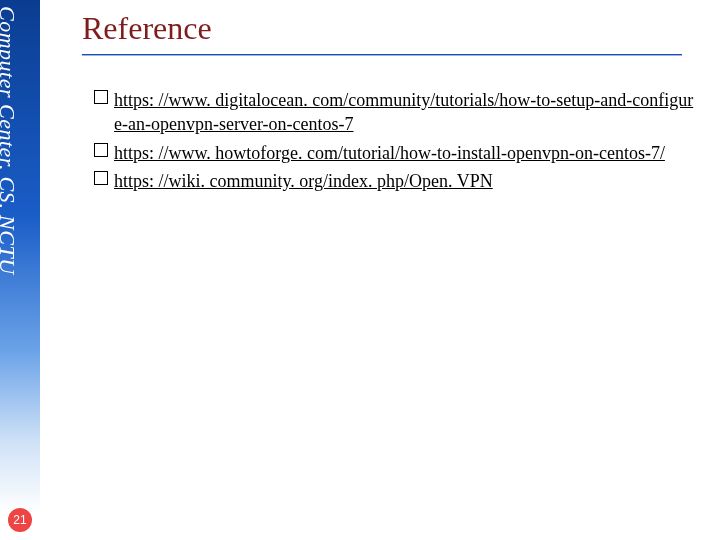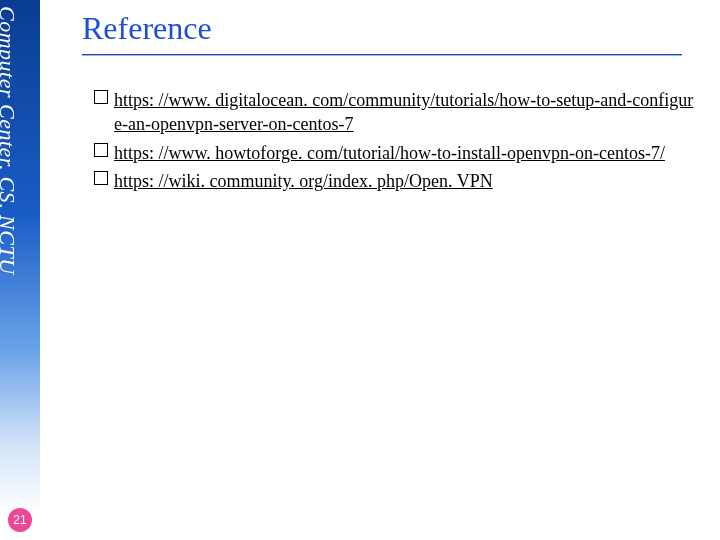--- a/index.html
+++ b/index.html
@@ -1,20 +1,20 @@
 <!DOCTYPE html>
 <html><head>
 <meta charset="utf-8">
 <style>
 html,body{margin:0;padding:0;width:720px;height:540px;overflow:hidden;font-family:"Times New Roman",serif;background:#fff}
 .slide{position:relative;width:720px;height:540px;background:#fff}
 .left-stripe{position:absolute;left:0;top:0;width:40px;height:540px;background:linear-gradient(to bottom,#0a3d91 0%,#1a5dc7 40%,#6ba3e8 65%,#d0e2f7 82%,#ffffff 95%)}
 .left-label{position:absolute;left:20px;top:6px;transform-origin:left top;transform:rotate(90deg);font-style:italic;font-family:"Times New Roman",serif;font-size:22px;color:#fff;white-space:nowrap;letter-spacing:0.5px}
-.page-badge{position:absolute;left:8px;bottom:8px;width:24px;height:24px;border-radius:50%;background:#ec4899;color:#fff;font-family:Arial,sans-serif;font-size:12px;display:flex;align-items:center;justify-content:center}
-.title{position:absolute;left:82px;top:10px;font-family:"Times New Roman",serif;font-size:32px;color:#1d4ed8}
+.page-badge{position:absolute;left:8px;bottom:8px;width:24px;height:24px;border-radius:50%;background:#ef4444;color:#fff;font-family:Arial,sans-serif;font-size:12px;display:flex;align-items:center;justify-content:center}
+.title{position:absolute;left:82px;top:10px;font-family:"Times New Roman",serif;font-size:32px;color:#7f1d1d}
 .underline{position:absolute;left:82px;top:54px;width:600px;height:0;border-top:1px solid #1a4db3;box-shadow:0 1px 0 #9ab8e6}
 .content{position:absolute;left:94px;top:88px;width:600px;font-size:18px;color:#000;line-height:1.35}
 .item{display:flex;align-items:flex-start;margin-bottom:4px}
 .bullet{flex:0 0 14px;height:14px;border:1.5px solid #000;margin-top:2px;margin-right:6px;box-sizing:border-box}
 .link{color:#000;text-decoration:underline;word-break:break-all}
 .txt{flex:1}
 </style>
 </head>
 <body>
 

